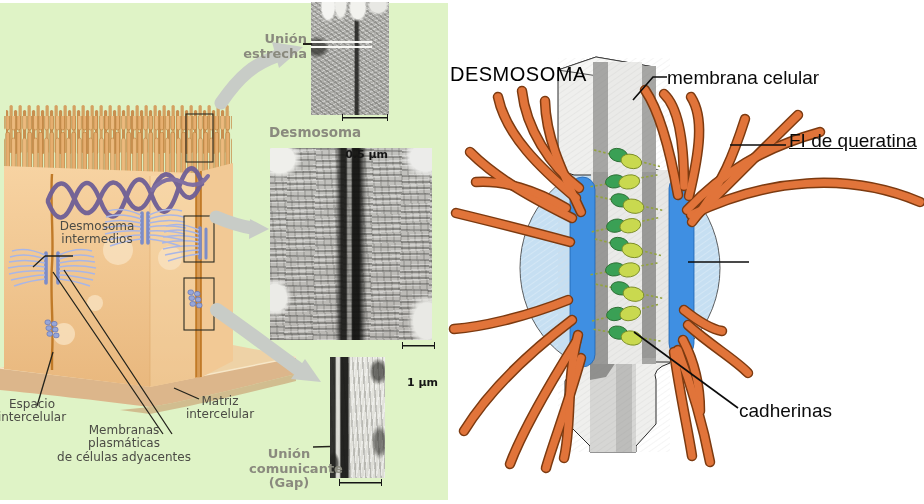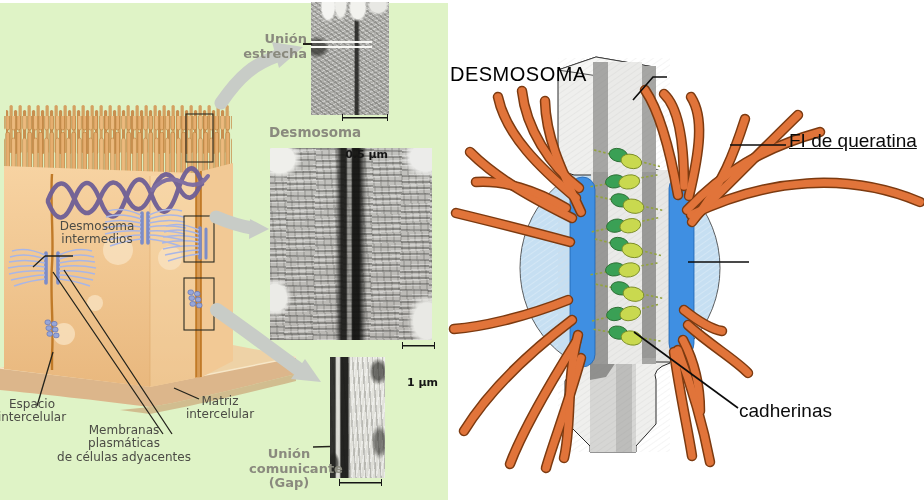--- a/index.html
+++ b/index.html
@@ -358,15 +358,16 @@
 
     <g stroke="#0c0c0c" stroke-width="1.6" fill="none">
       <path d="M219,77 L205,77 L185,100"></path>
       <path d="M282,145 L338,145"></path>
       <path d="M240,262 L301,262"></path>
       <path d="M186,332 L290,408"></path>
     </g>
   </svg>
 
   <div class="lbl lbl-title" style="left:450px;top:63px;">DESMOSOMA</div>
+  <div class="lbl lbl-right" style="left:667px;top:67px;">membrana celular</div>
   <div class="lbl lbl-right" style="left:789px;top:130px;text-decoration:underline;">FI de queratina</div>
   <div class="lbl lbl-right" style="left:739px;top:400px;">cadherinas</div>
 </div>
 
 </body></html>

